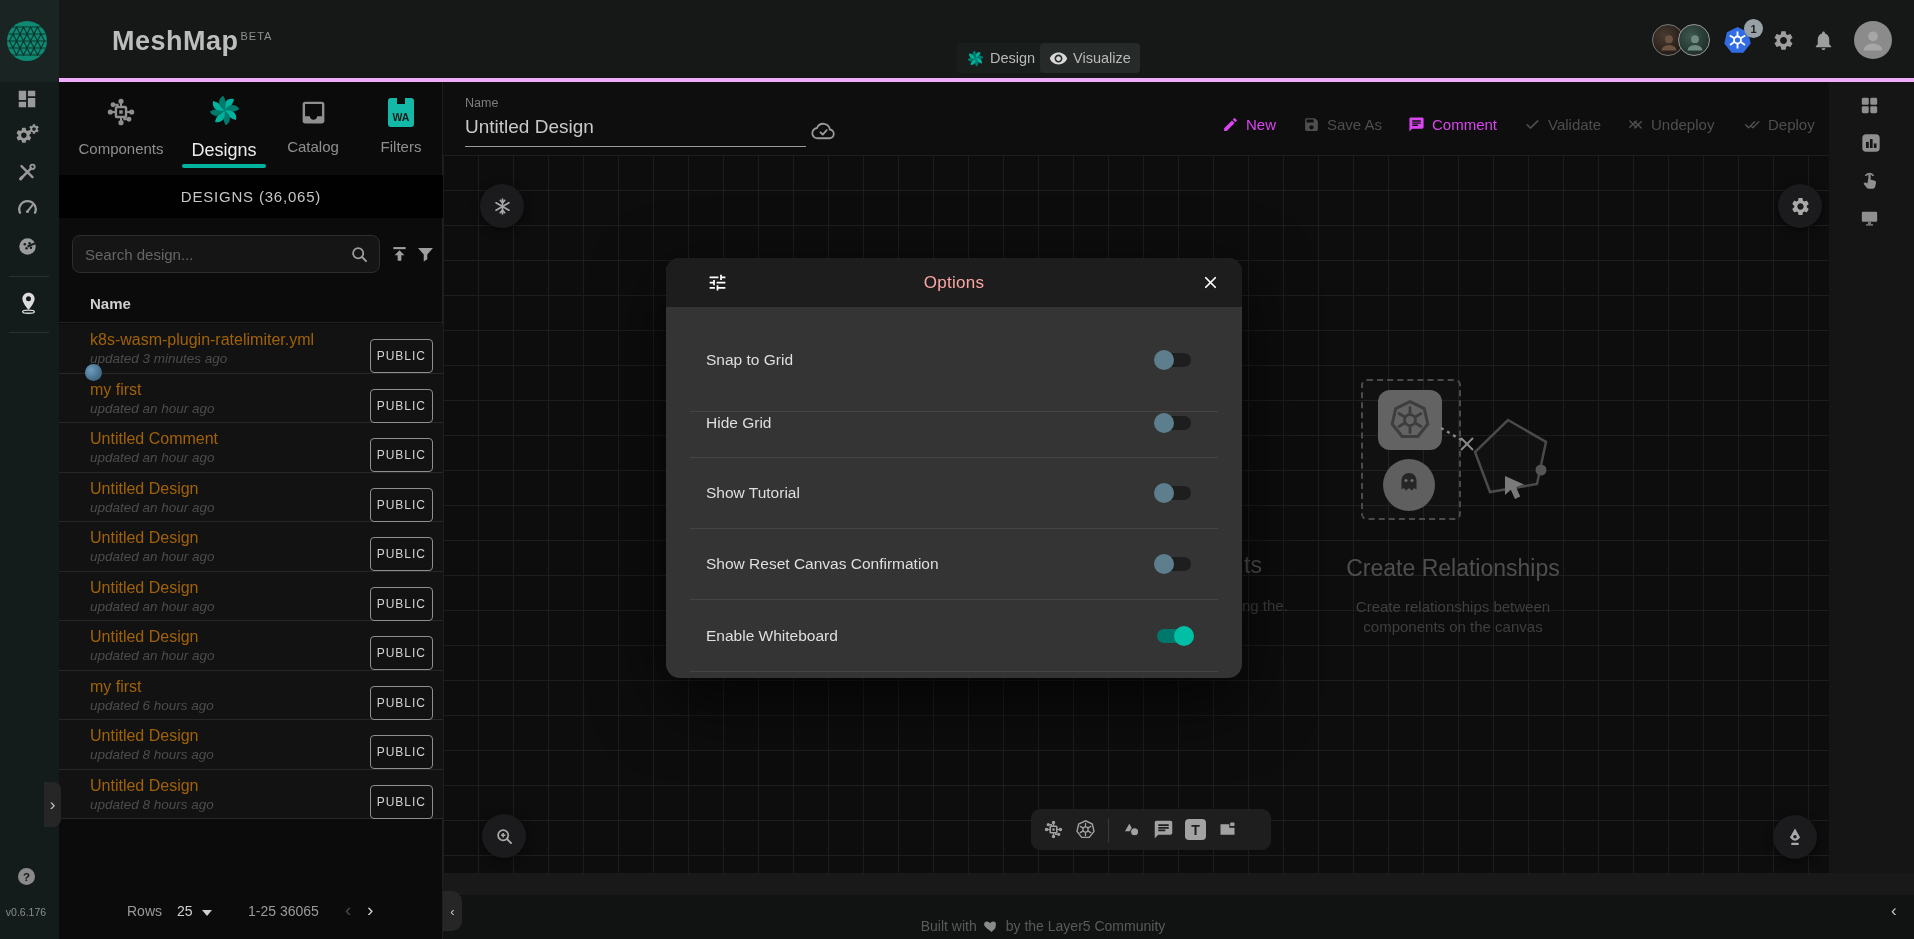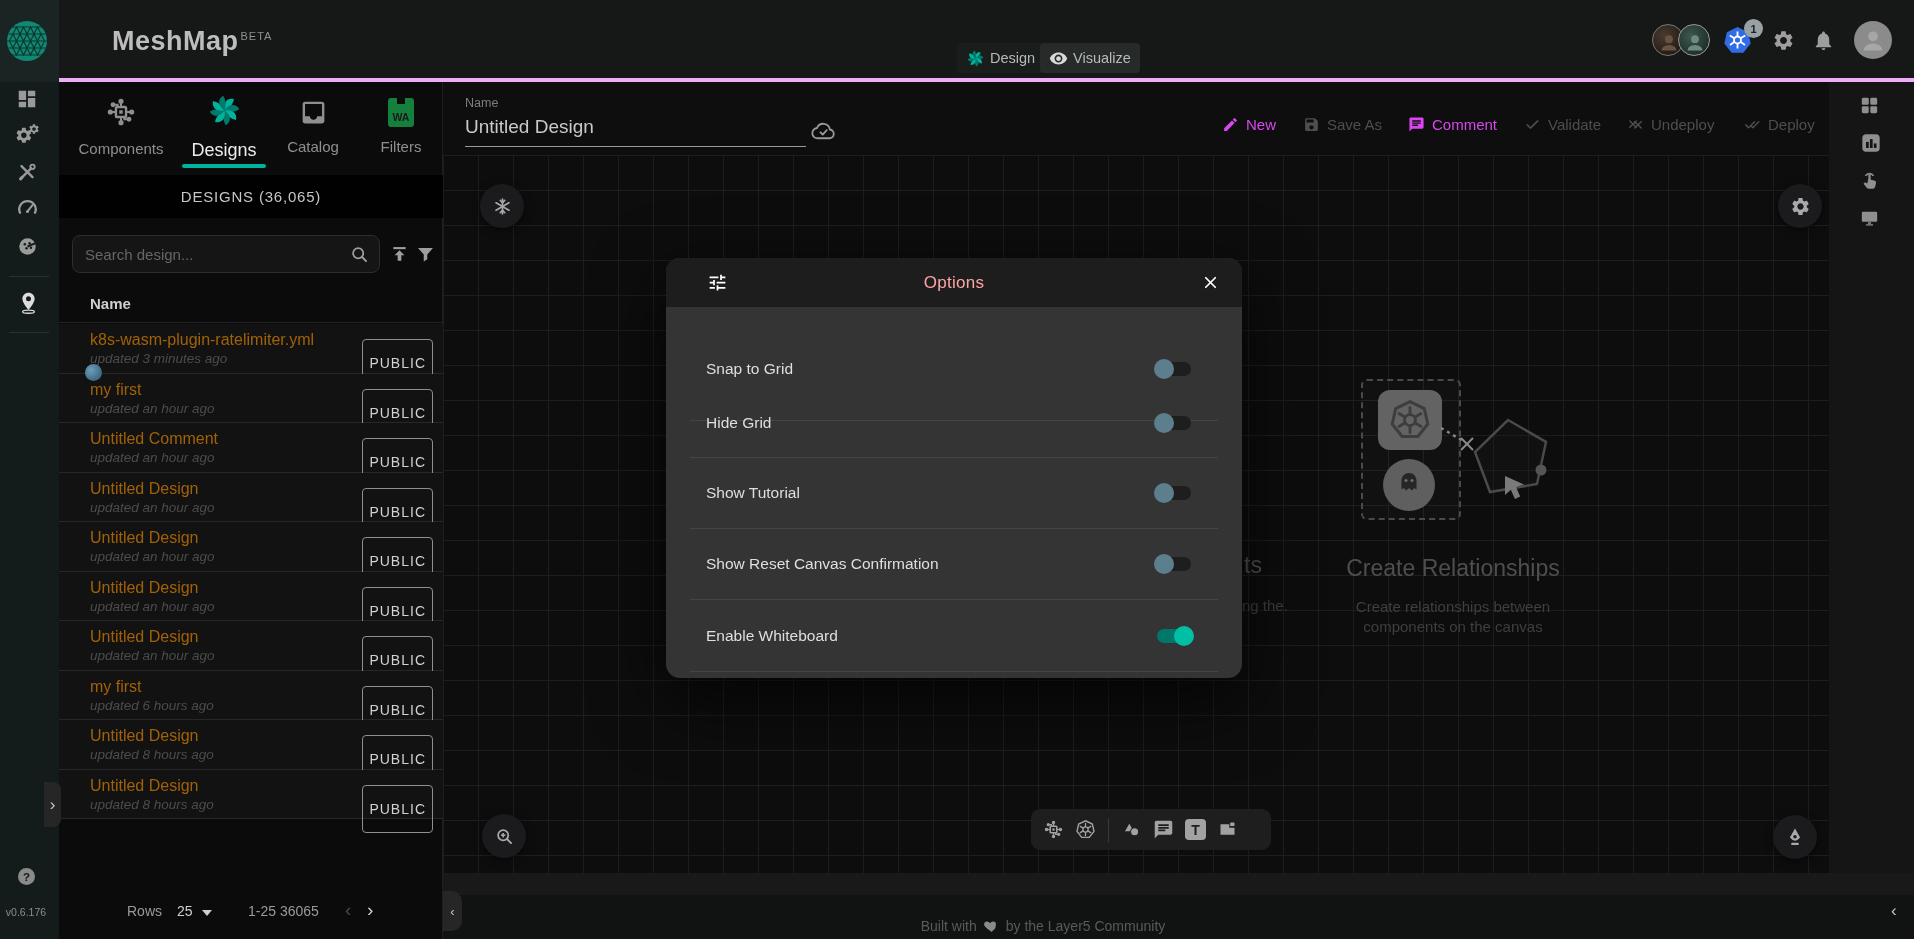--- a/index.html
+++ b/index.html
@@ -27,21 +27,21 @@
   #designs-underline { position:absolute; left:123px; top:82px; width:84px; height:3.5px; background:#00B39F; border-radius:2px; }
   #section-bar { position:absolute; left:0; top:93px; width:384px; height:43px; background:#010101; display:flex; align-items:center; justify-content:center; font-size:15px; color:#c6c6c6; letter-spacing:.8px; }
   #search-input { position:absolute; left:13px; top:153px; width:308px; height:38px; background:#151515; border:1px solid #2d2d2d; border-radius:8px; color:#bbb; font-size:15px; padding:0 36px 0 12px; outline:none; font-family:"Liberation Sans",sans-serif; }
   #search-input::placeholder { color:#666; }
   #table-header { position:absolute; left:31px; top:213px; font-size:15px; font-weight:bold; color:#cfcfcf; }
   #table-header-line { position:absolute; left:0; top:240px; width:384px; height:1px; background:#232323; }
   #rows { position:absolute; left:0; top:242px; width:384px; height:496px; }
   .drow { position:absolute; left:0; width:384px; height:49.5px; background:#121212; border-bottom:1px solid #272727; }
   .dname { position:absolute; left:31px; top:7px; font-size:16px; color:#a16207; white-space:nowrap; }
   .dsub { position:absolute; left:31px; top:27px; font-size:13.5px; font-style:italic; color:#4c4c4c; white-space:nowrap; }
-  .dbadge { position:absolute; right:10px; top:15px; border:1px solid #8f8f8f; border-radius:4px; color:#d2d2d2; font-size:14px; letter-spacing:1px; padding:15px 6px; }
+  .dbadge { position:absolute; right:10px; top:15px; border:1px solid #8f8f8f; border-radius:4px; color:#d2d2d2; font-size:12px; letter-spacing:1px; padding:9px 6px; }
   #row-avatar { position:absolute; left:26px; top:40px; width:17px; height:17px; border-radius:50%; background:radial-gradient(circle at 35% 35%, #6d9cba, #2d5570); z-index:3; }
   #pagination { position:absolute; left:0; top:810px; width:384px; height:40px; color:#9a9a9a; font-size:14px; }
   
   #canvas { position:absolute; left:443px; top:82px; width:1471px; height:857px; background:#0e0e0e; }
   #grid { position:absolute; left:0; top:73px; width:1386px; height:718px; background-color:#0d0d0d;
      background-image:linear-gradient(to right,#1d1d1d 1px,transparent 1px),linear-gradient(to bottom,#1d1d1d 1px,transparent 1px);
      background-size:35px 35px; }
   #rightrail { position:absolute; left:1386px; top:0; width:85px; height:791px; background:#151515; }
   #cfooter { position:absolute; left:0; top:791px; width:1471px; height:66px; background:#191919; }
   #cfooter-bar { position:absolute; left:0; top:22px; width:1471px; height:44px; background:#111212; }
@@ -407,21 +407,21 @@
     <div class="tlabel">Designs</div>
   </div>
   <div id="designs-underline"></div>
   <div class="tab" style="left:194px;width:120px">
     <svg class="ic abs" style="left:46px;top:16px;color:#8f8f8f" width="29" height="29">
         <use href="#sy-inbox"></use>
       </svg>
     <div class="tlabel" style="top:56px">Catalog</div>
   </div>
   <div class="tab" style="left:282px;width:120px">
-    <div class="abs" style="left:47px;top:16px;width:26px;height:29px;background:#15803d;border-radius:3px;display:flex;align-items:flex-end;justify-content:center;padding-bottom:4px">
+    <div class="abs" style="left:47px;top:16px;width:26px;height:29px;background:#14b8a6;border-radius:3px;display:flex;align-items:flex-end;justify-content:center;padding-bottom:4px">
       <div class="abs" style="left:9px;top:0;width:8px;height:6px;background:#0b0b0b"></div>
       <span style="font-size:10.5px;font-weight:bold;color:#1a1a1a">WA</span>
     </div>
     <div class="tlabel" style="top:56px">Filters</div>
   </div>
 
   <div id="section-bar">DESIGNS (36,065)</div>
 
   <input id="search-input" placeholder="Search design..." style="">
   <svg class="ic abs" style="left:290px;top:162px;color:#9e9e9e" width="21" height="21">
@@ -647,21 +647,21 @@
 <div id="modal">
   <div id="modal-header">
     <svg class="ic abs" style="left:41px;top:14px;color:#fff" width="21" height="21">
         <use href="#sy-tune"></use>
       </svg>
     <div id="modal-title">Options</div>
     <svg class="ic abs" style="left:535px;top:15px;color:#fff" width="19" height="19">
         <use href="#sy-close"></use>
       </svg>
   </div>
-  <div class="mrow" style="top:60px;height:103px">
+  <div class="mrow" style="top:51px;height:103px">
     <div class="mlabel">Snap to Grid</div>
     <div class="switch" data-on="false">
         <div class="track"></div>
         <div class="knob"></div>
       </div>
   </div>
   <div class="mrow" style="top:130px;height:70px">
     <div class="mlabel">Hide Grid</div>
     <div class="switch" data-on="false">
         <div class="track"></div>

